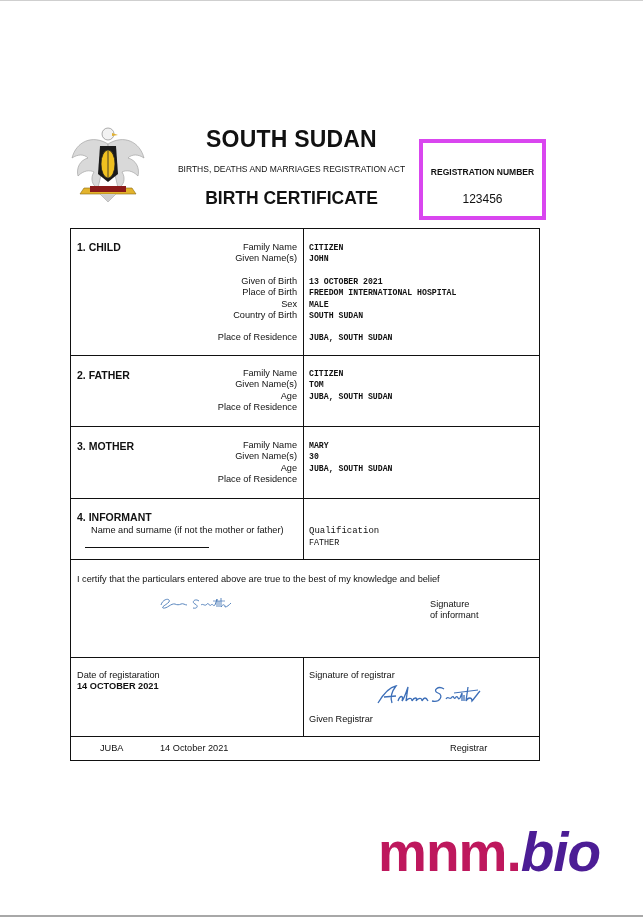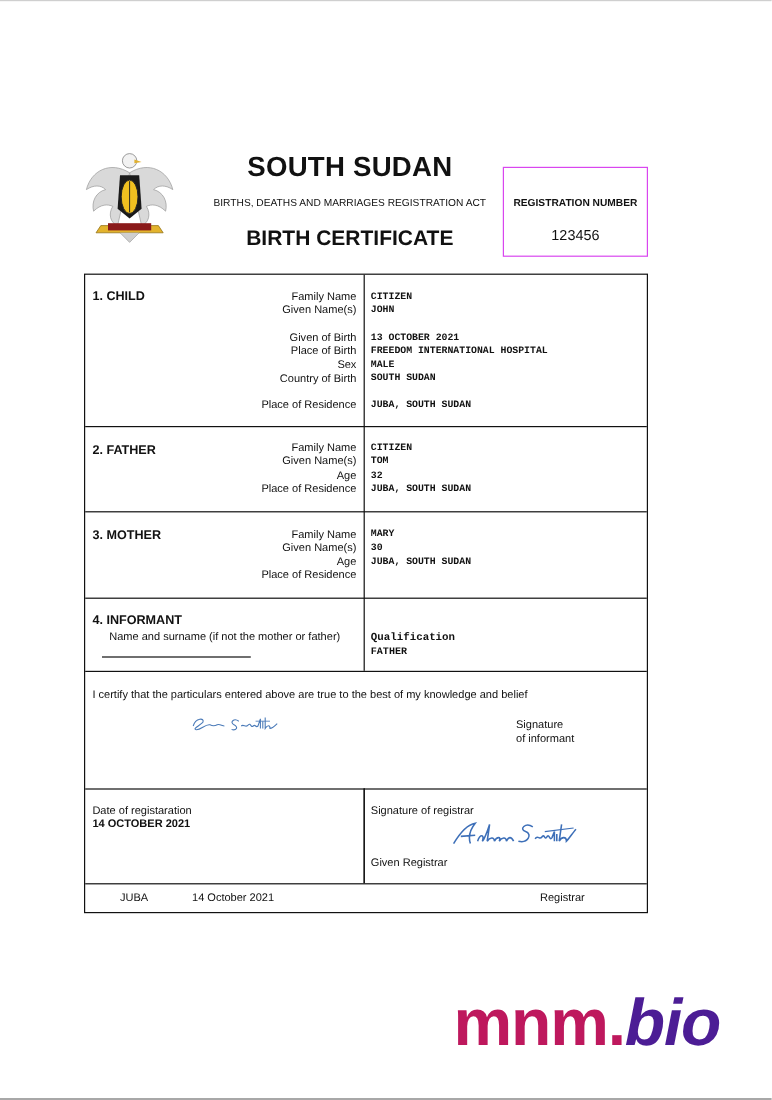--- a/index.html
+++ b/index.html
@@ -12,40 +12,40 @@
 
   .emblem { position: absolute; left: 70px; top: 124px; width: 76px; height: 80px; }
 
   .title { position: absolute; left: 170px; width: 243px; text-align: center; }
   .t-country { top: 126px; font-size: 23px; font-weight: bold; letter-spacing: 0.2px; }
   .t-act { top: 164px; font-size: 8.5px; }
   .t-cert { top: 188px; font-size: 17.5px; font-weight: bold; }
 
   .regbox {
     position: absolute; left: 419px; top: 139px; width: 119px; height: 73px;
-    border: 1px solid #d946ef; text-align: center;
+    border: 4px solid #d946ef; text-align: center;
   }
   .regbox .lbl { margin-top: 24px; font-size: 8.5px; font-weight: bold; }
   .regbox .num { margin-top: 15px; font-size: 12px; }
 
   .form {
     position: absolute; left: 70px; top: 228px; width: 468px; height: 531px;
     border: 1px solid #111;
   }
   .hline { position: absolute; left: 0; width: 468px; height: 1px; background: #111; }
   .vline { position: absolute; left: 232px; width: 1px; background: #111; }
 
   .sec-title { position: absolute; left: 6px; font-size: 10.5px; font-weight: bold; }
   .lbl-col { position: absolute; left: 80px; width: 146px; text-align: right; font-size: 9.2px; line-height: 11.4px; }
   .val-col { position: absolute; left: 238px; width: 226px; font-family: "Liberation Mono", monospace; font-weight: bold; font-size: 8.2px; line-height: 11.4px; }
   .gap { height: 11px; }
 
   .small { position: absolute; font-size: 9.2px; text-align: center; }
   .bold { font-weight: bold; }
-  .mono { font-family: "Liberation Mono", monospace; font-weight: bold; font-size: 8.4px; }
+  .mono { font-family: "Liberation Mono", monospace; font-weight: normal; font-size: 8.4px; }
 
   .sig { position: absolute; }
 
   .brand { position: absolute; left: 378px; top: 822px; font-size: 55px; font-weight: bold; letter-spacing: -1px; line-height: 60px; }
   .brand .b1 { color: #be185d; }
   .brand .b2 { color: #4c1d95; font-style: italic; }
 </style>
 </head>
 <body>
 
@@ -117,21 +117,20 @@
     <div class="sec-title" style="top:140px">2. FATHER</div>
     <div class="lbl-col" style="top:139px">
       <div>Family Name</div>
       <div>Given Name(s)</div>
       <div>Age</div>
       <div>Place of Residence</div>
     </div>
     <div class="val-col" style="top:139px">
       <div>CITIZEN</div>
       <div>TOM</div>
-      <div>32</div>
       <div>JUBA, SOUTH SUDAN</div>
     </div>
   </div>
 
   <div>
     <div class="sec-title" style="top:211px">3. MOTHER</div>
     <div class="lbl-col" style="top:211px">
       <div>Family Name</div>
       <div>Given Name(s)</div>
       <div>Age</div>

